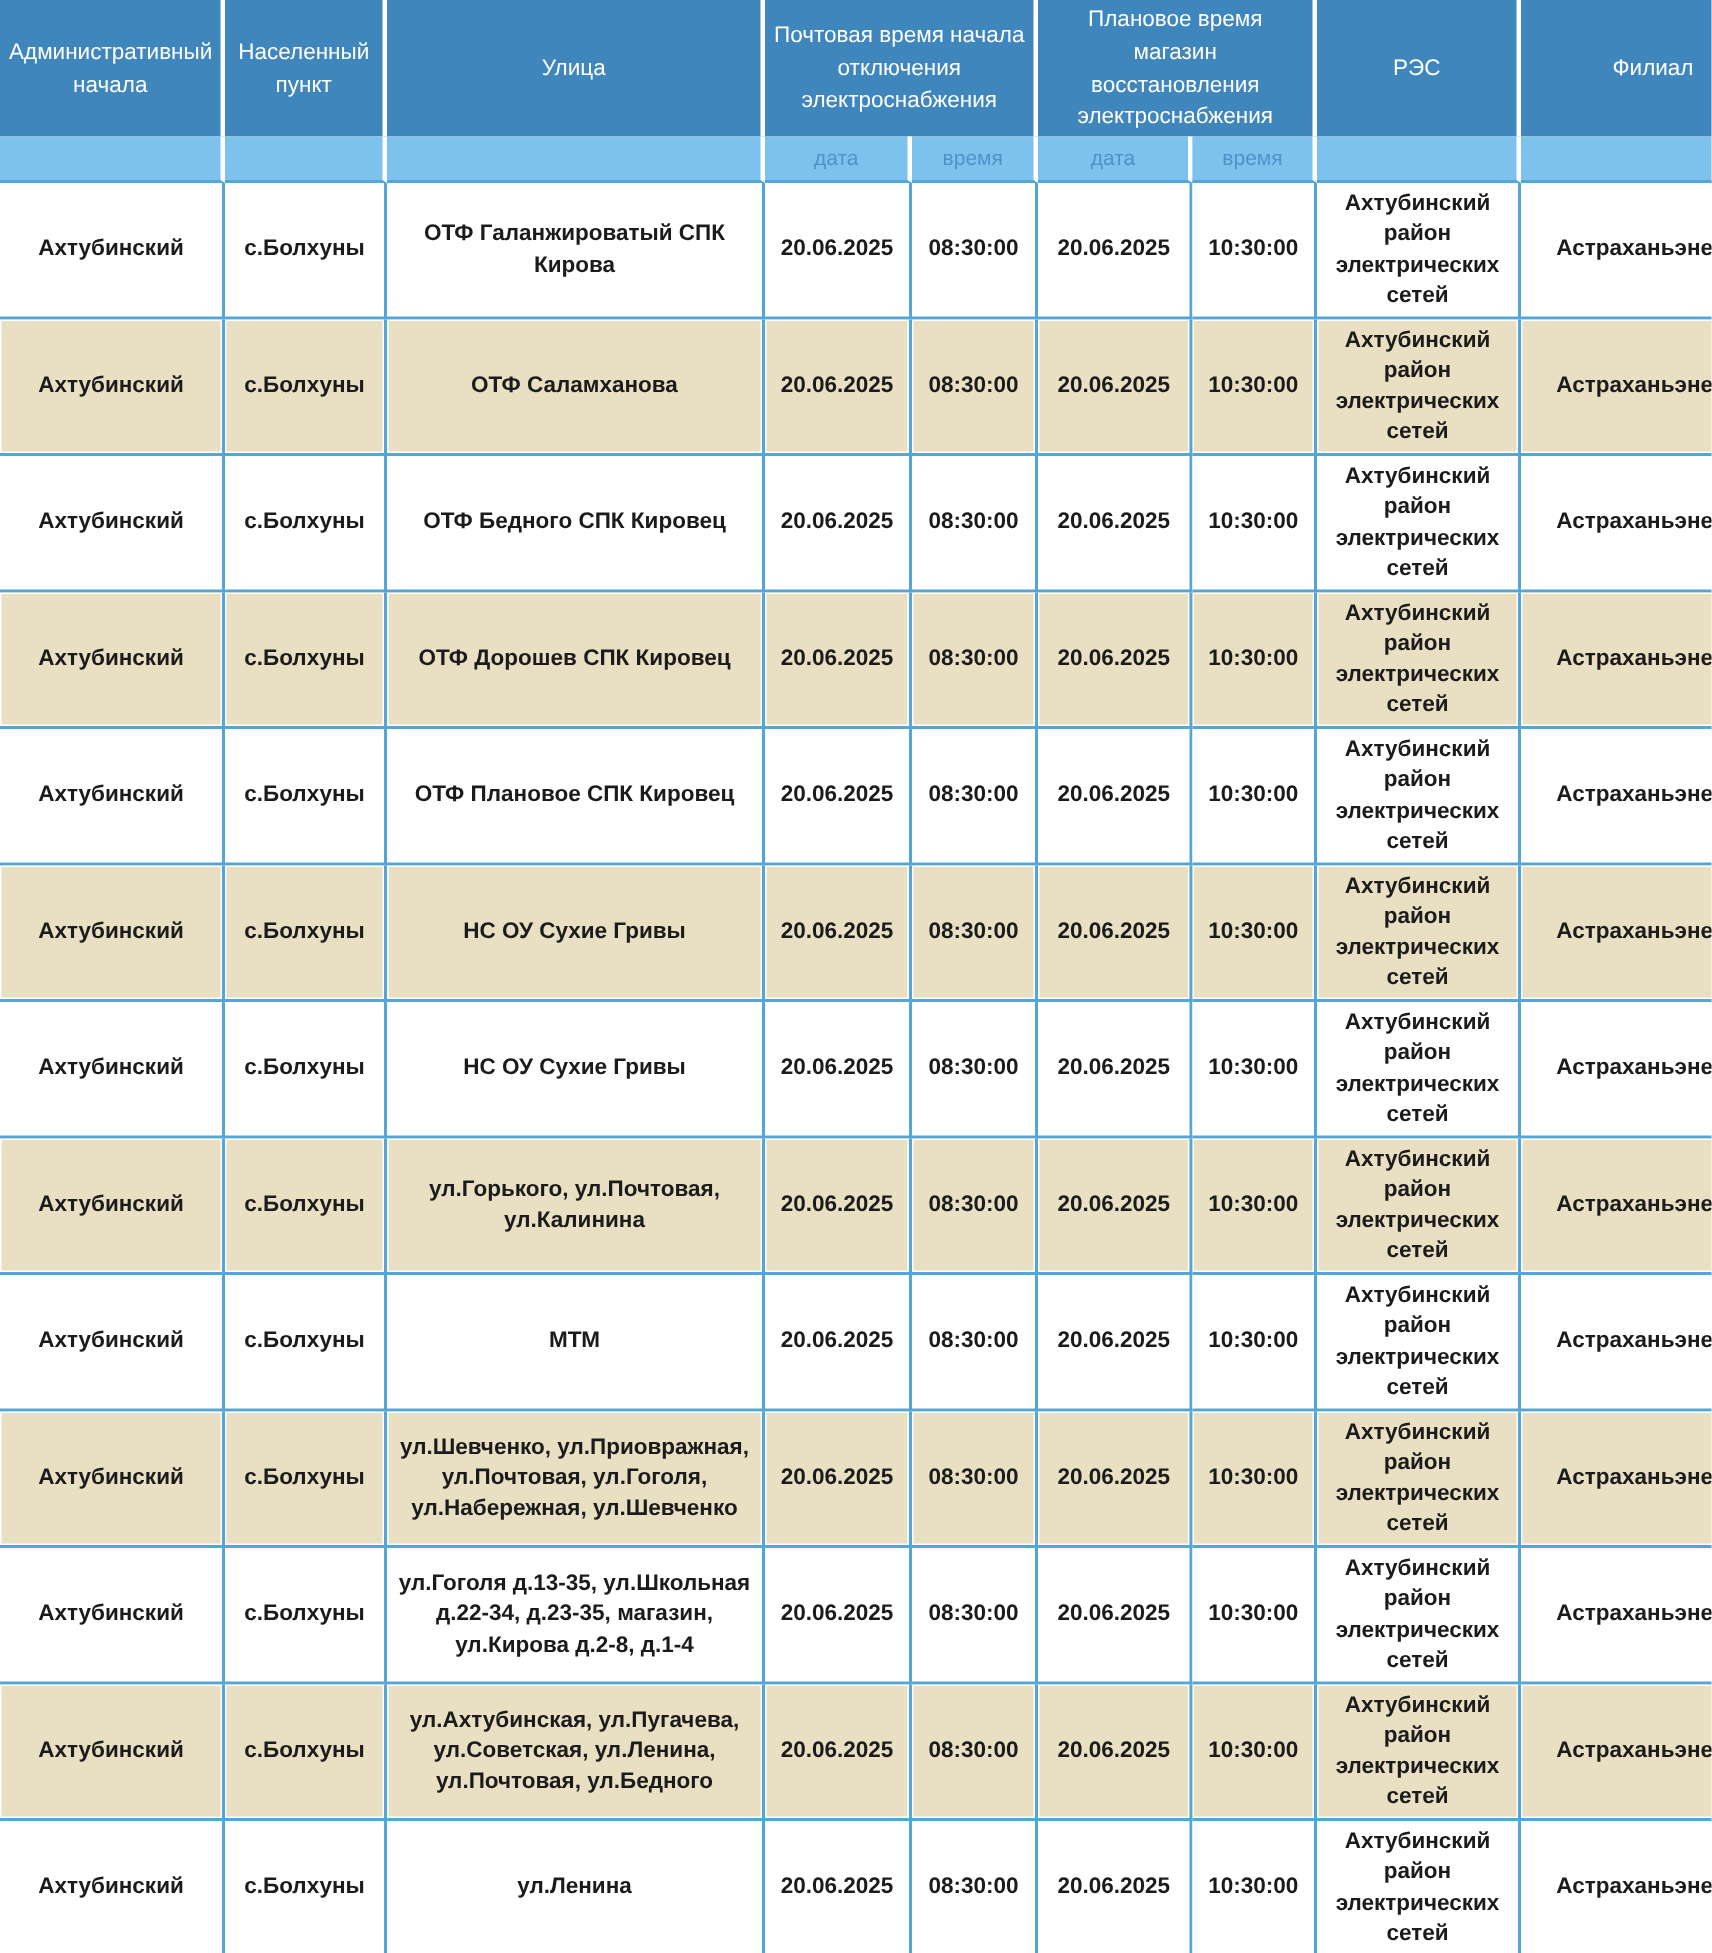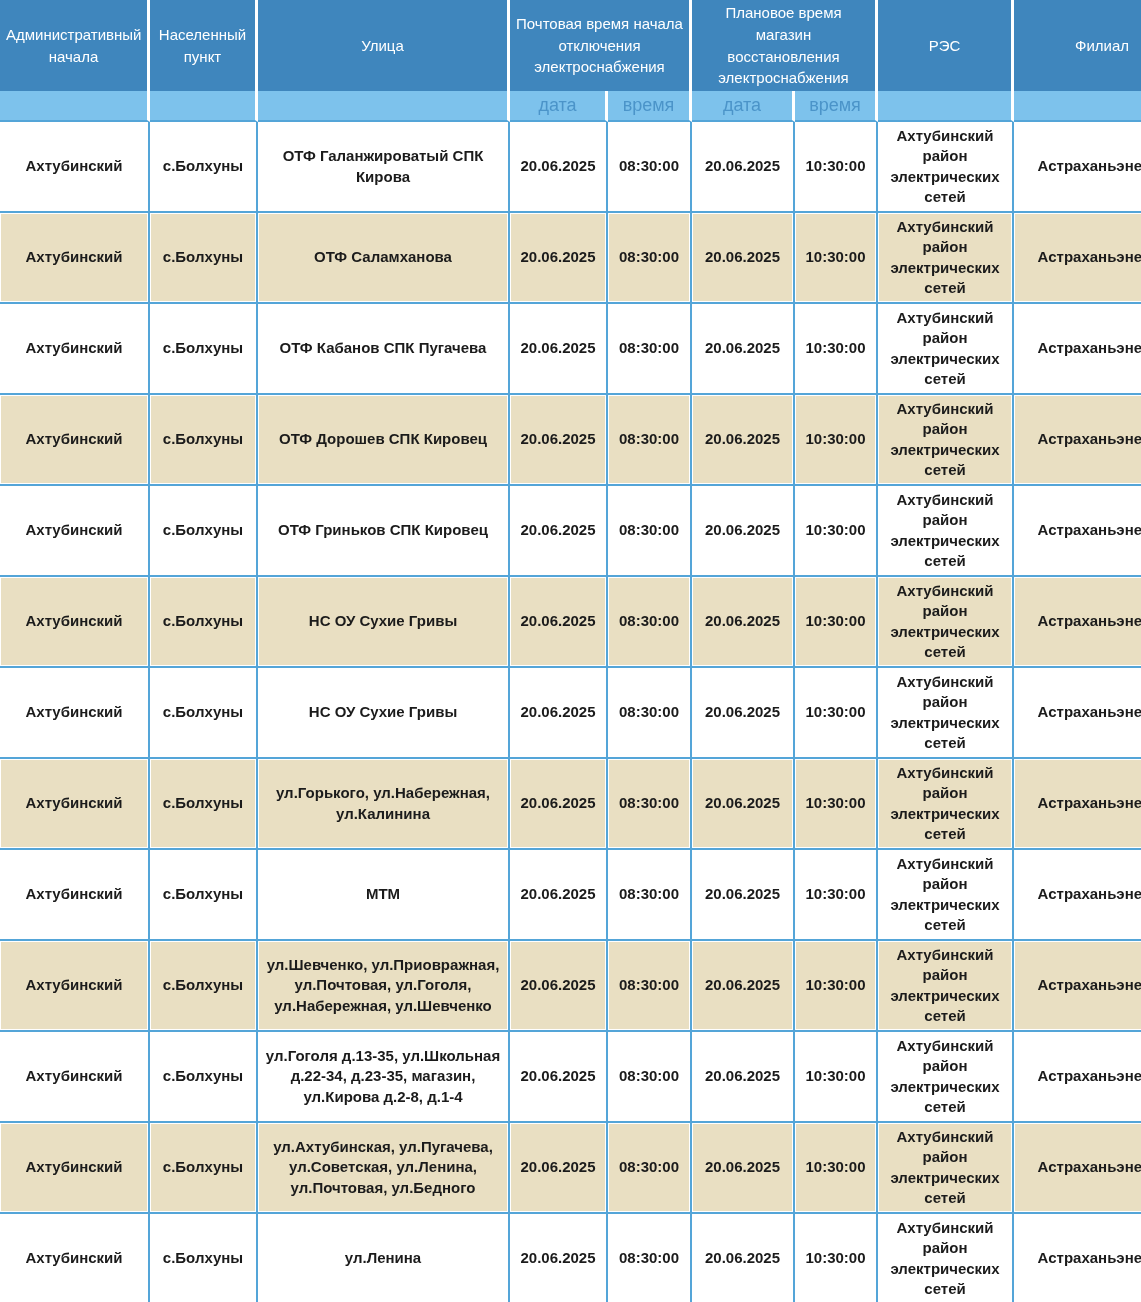--- a/index.html
+++ b/index.html
@@ -31,21 +31,21 @@
     padding: 2px 6px;
     border-right: 3px solid #ffffff;
   }
   thead tr.head-main { height: 72px; }
   thead tr.head-sub  { height: 31px; }
   thead tr.head-main th:last-child,
   thead tr.head-sub  th:last-child { border-right: none; }
   thead tr.head-sub th {
     background: #7dc2ec;
     color: #4b94c9;
-    font-size: 18px;
+    font-size: 14px;
     padding: 1px 4px;
     border-bottom: 2px solid #54a5d8;
   }
   
   tbody td {
     background: #ffffff;
     color: #1b1b1b;
     font-size: 15px;
     font-weight: bold;
     line-height: 1.35;
@@ -119,21 +119,21 @@
     <td>08:30:00</td>
     <td>20.06.2025</td>
     <td>10:30:00</td>
     <td>Ахтубинский район электрических сетей</td>
     <td>Астраханьэнерго</td>
   </tr>
 
   <tr>
     <td>Ахтубинский</td>
     <td>с.Болхуны</td>
-    <td>ОТФ Кабанов СПК Пугачева</td>
+    <td>ОТФ Бедного СПК Кировец</td>
     <td>20.06.2025</td>
     <td>08:30:00</td>
     <td>20.06.2025</td>
     <td>10:30:00</td>
     <td>Ахтубинский район электрических сетей</td>
     <td>Астраханьэнерго</td>
   </tr>
 
   <tr>
     <td>Ахтубинский</td>
@@ -143,21 +143,21 @@
     <td>08:30:00</td>
     <td>20.06.2025</td>
     <td>10:30:00</td>
     <td>Ахтубинский район электрических сетей</td>
     <td>Астраханьэнерго</td>
   </tr>
 
   <tr>
     <td>Ахтубинский</td>
     <td>с.Болхуны</td>
-    <td>ОТФ Гриньков СПК Кировец</td>
+    <td>ОТФ Плановое СПК Кировец</td>
     <td>20.06.2025</td>
     <td>08:30:00</td>
     <td>20.06.2025</td>
     <td>10:30:00</td>
     <td>Ахтубинский район электрических сетей</td>
     <td>Астраханьэнерго</td>
   </tr>
 
   <tr>
     <td>Ахтубинский</td>
@@ -179,21 +179,21 @@
     <td>08:30:00</td>
     <td>20.06.2025</td>
     <td>10:30:00</td>
     <td>Ахтубинский район электрических сетей</td>
     <td>Астраханьэнерго</td>
   </tr>
 
   <tr>
     <td>Ахтубинский</td>
     <td>с.Болхуны</td>
-    <td>ул.Горького, ул.Набережная, ул.Калинина</td>
+    <td>ул.Горького, ул.Почтовая, ул.Калинина</td>
     <td>20.06.2025</td>
     <td>08:30:00</td>
     <td>20.06.2025</td>
     <td>10:30:00</td>
     <td>Ахтубинский район электрических сетей</td>
     <td>Астраханьэнерго</td>
   </tr>
 
   <tr>
     <td>Ахтубинский</td>

